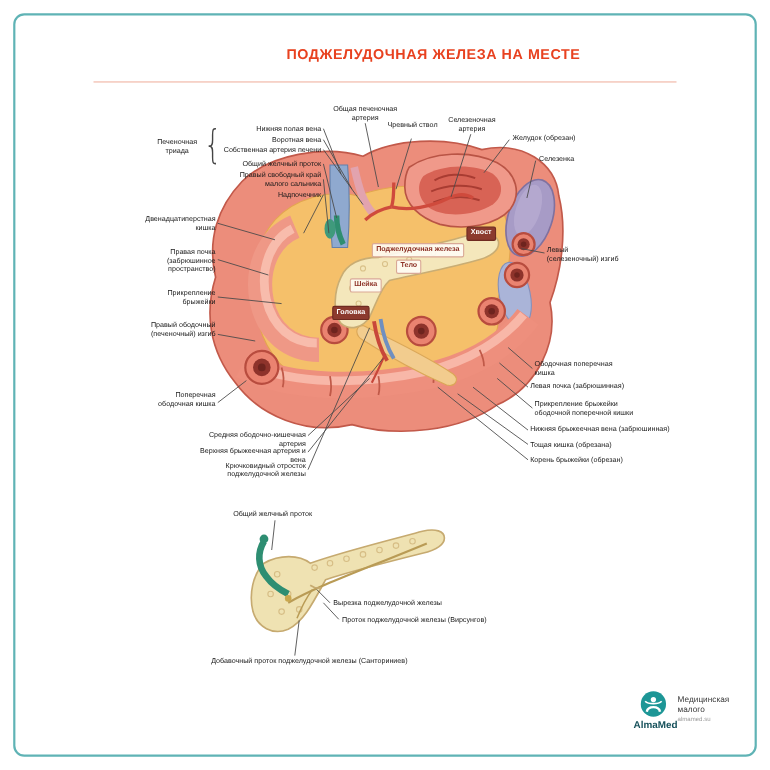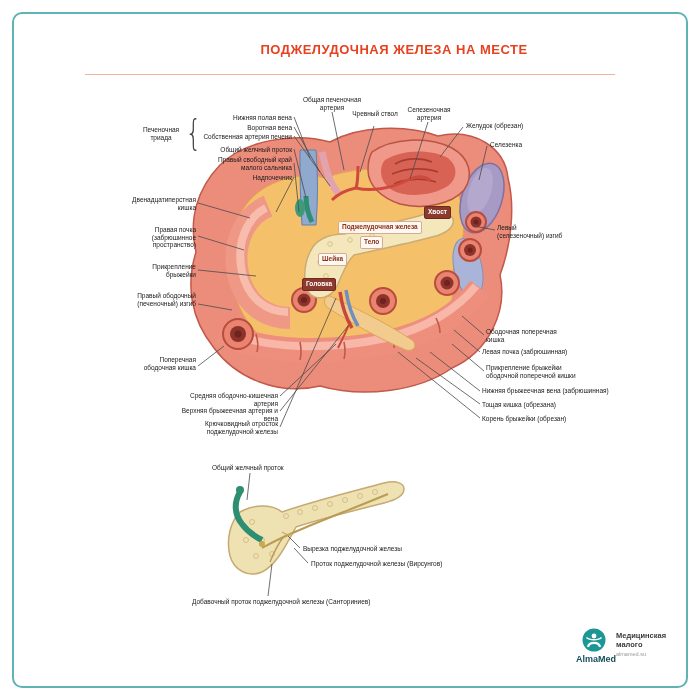--- a/index.html
+++ b/index.html
@@ -17,21 +17,21 @@
   .brace{position:absolute;font-size:36px;font-weight:200;color:#444;
          font-family:"DejaVu Sans",sans-serif;transform:scaleX(.7);}
   .figbox{position:absolute;font-size:6.5px;line-height:1;padding:2px 3px;border-radius:2px;
           white-space:nowrap;font-weight:bold;}
   .figbox.light{background:rgba(255,252,245,.9);color:#8c2f24;border:1px solid #d9a896;}
   .figbox.dark{background:#8c3a2e;color:#fff;border:1px solid #6e2a20;}
   .logo{position:absolute;left:576px;top:628px;width:110px;}
   .logo-icon{position:absolute;left:6px;top:0;width:24px;height:24px;}
   .logo-brand{position:absolute;left:0;top:26px;width:38px;text-align:right;
               font-size:9px;font-weight:bold;color:#15505a;}
-  .logo-text{position:absolute;left:40px;top:3px;font-size:7.5px;font-weight:bold;
+  .logo-text{position:absolute;left:40px;top:3px;font-size:7.5px;font-weight:normal;
              color:#3a3a3a;line-height:1.25;}
   .logo-site{position:absolute;left:40px;top:23px;font-size:5.5px;color:#9a9a9a;}
 </style>
 </head>
 <body>
 
 <div class="page">
   <div class="frame"></div>
   <div class="title">ПОДЖЕЛУДОЧНАЯ ЖЕЛЕЗА НА МЕСТЕ</div>
   <div class="title-rule"></div>

